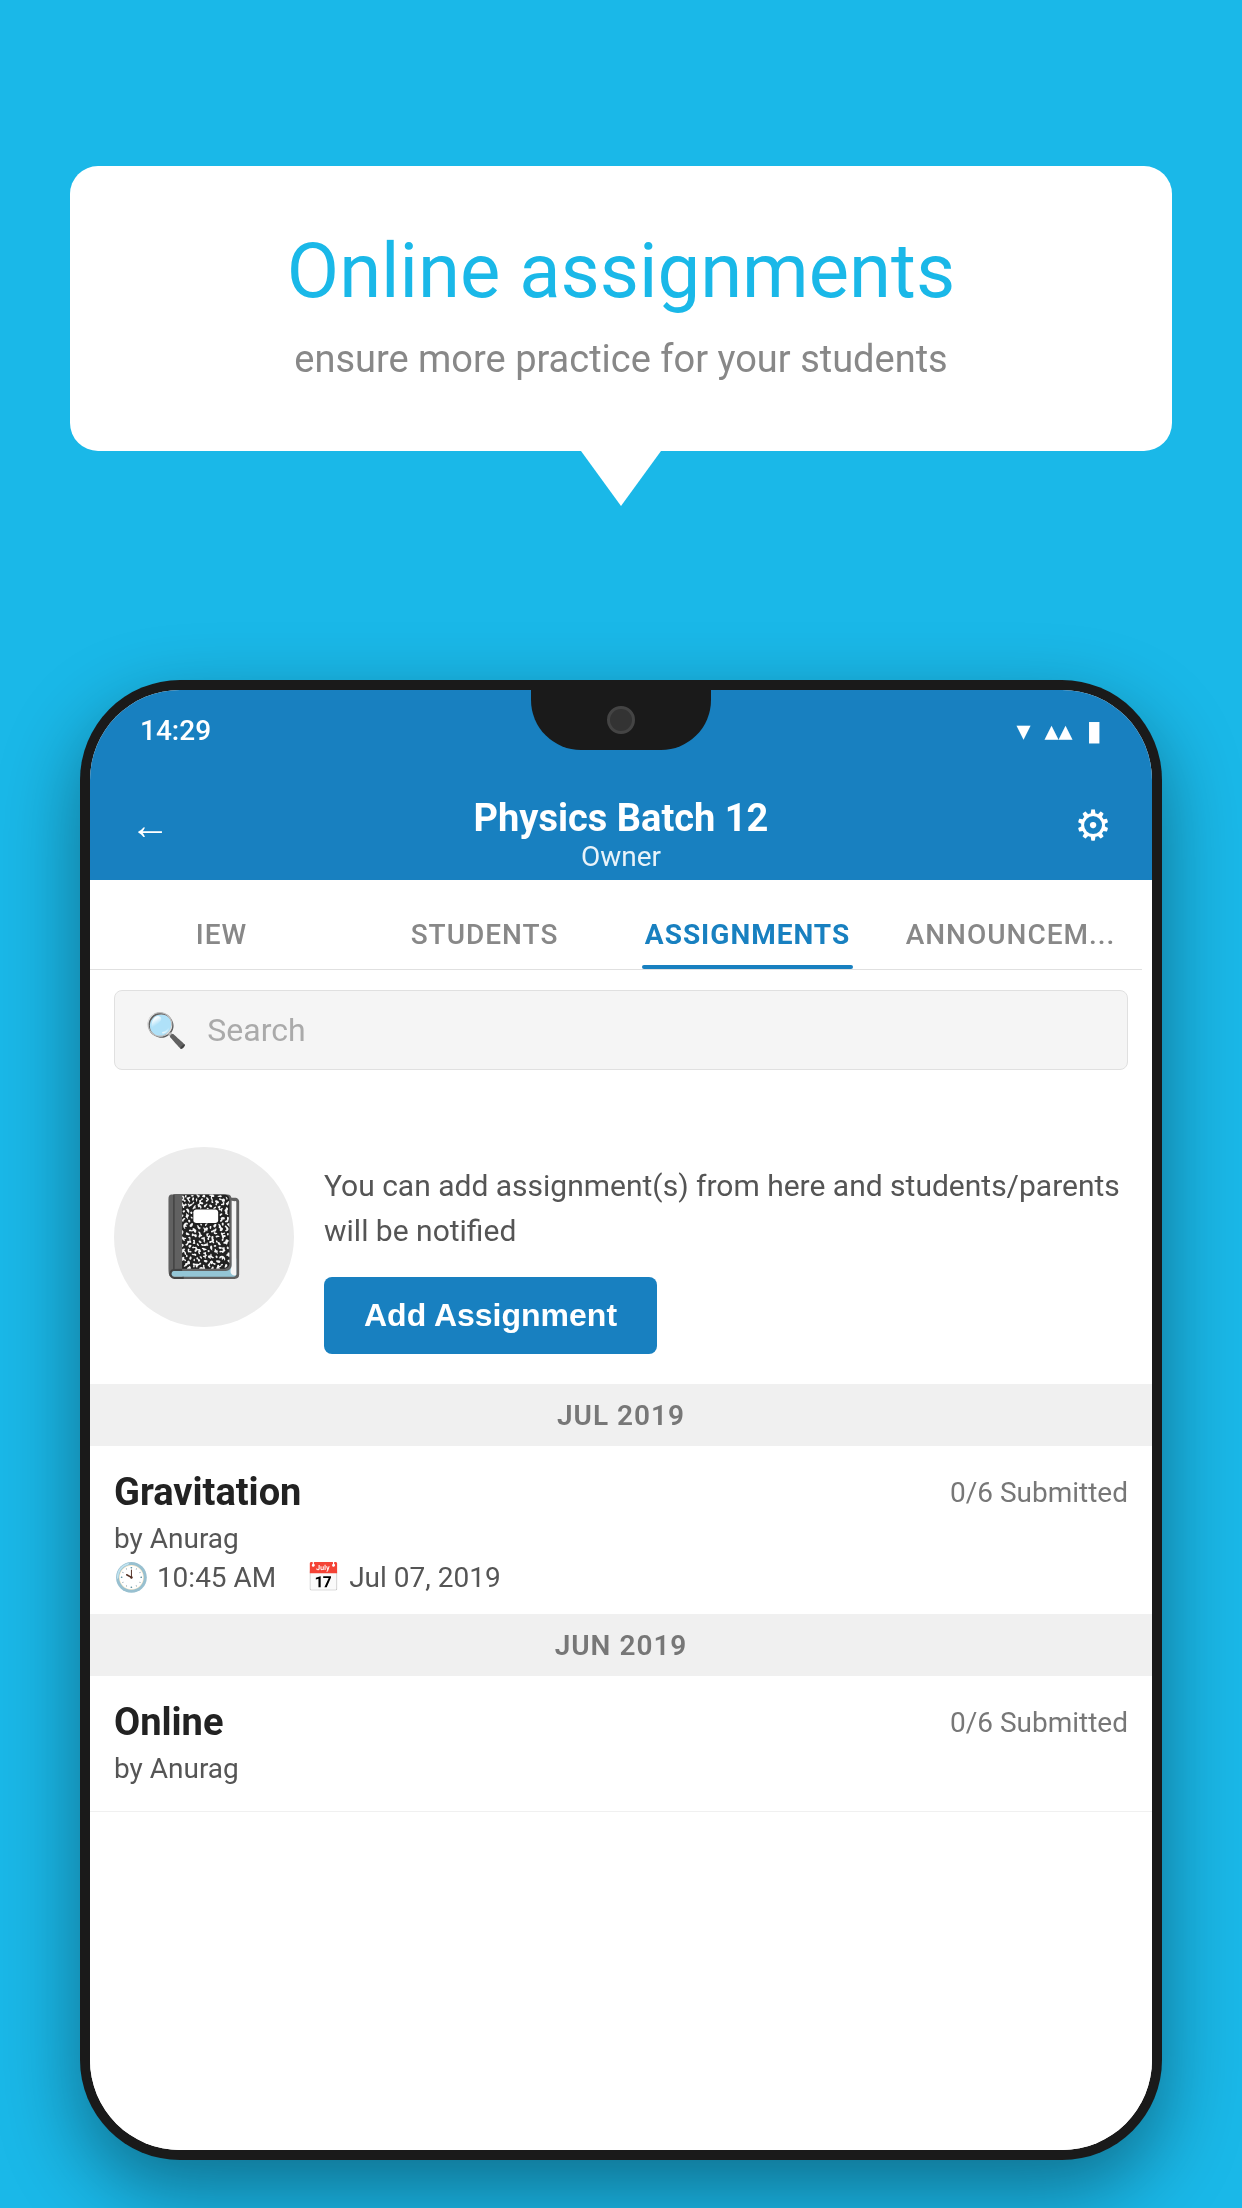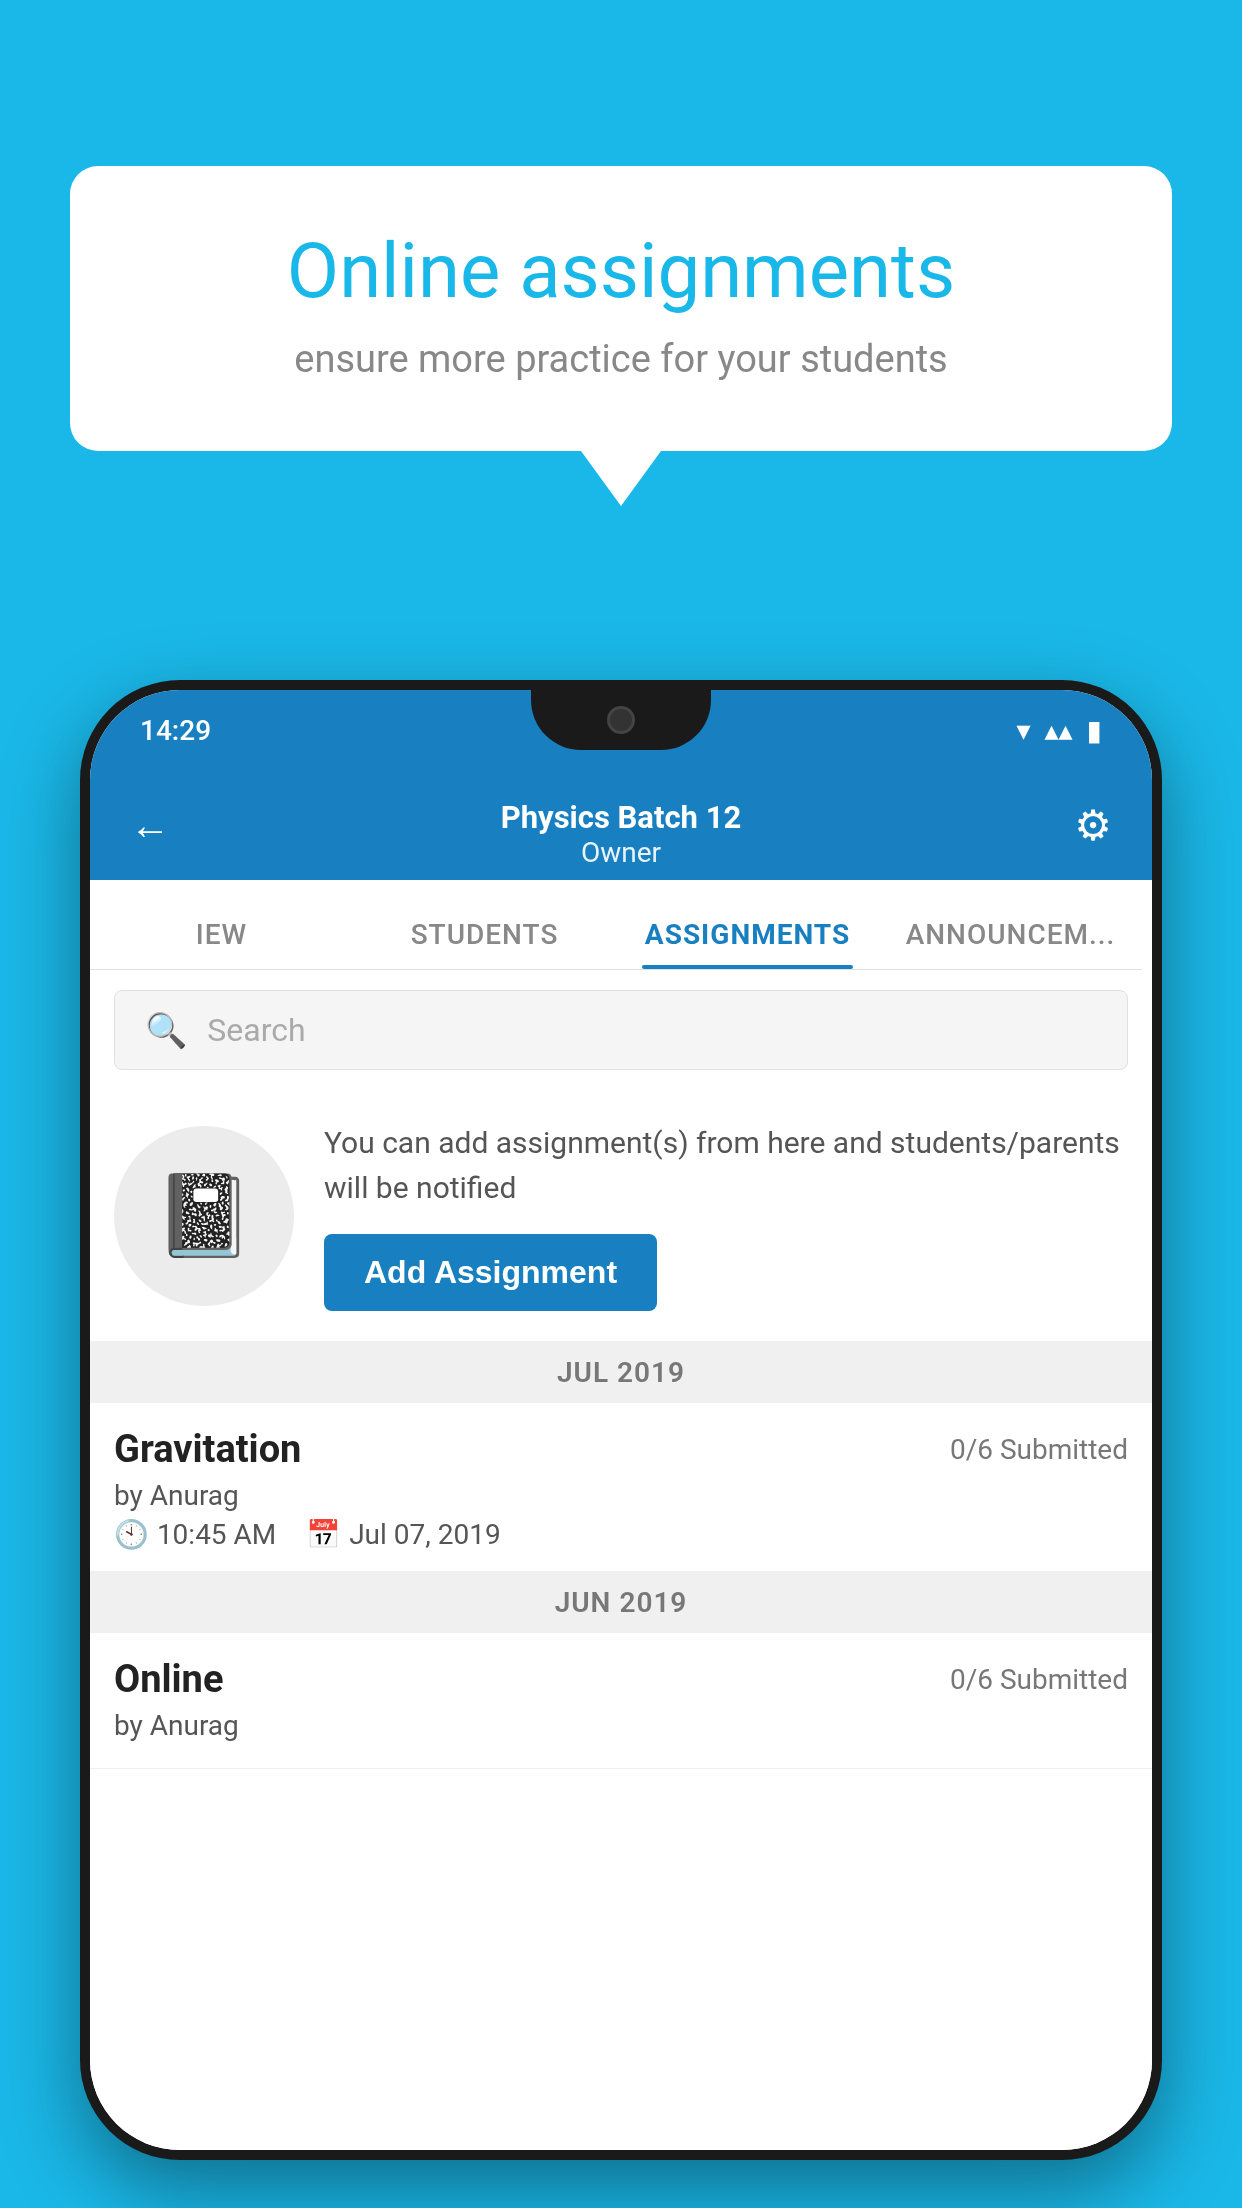--- a/index.html
+++ b/index.html
@@ -153,21 +153,21 @@
       font-size: 40px;
       cursor: pointer;
     }
 
     .header-title-section {
       text-align: center;
     }
 
     .header-title {
       color: white;
-      font-size: 31px;
+      font-size: 38px;
       font-weight: 700;
       margin-top: 18px;
     }
 
     .header-subtitle {
       color: rgba(255,255,255,0.9);
       font-size: 28px;
     }
 
     .header-settings {
@@ -275,20 +275,21 @@
       justify-content: center;
       flex-shrink: 0;
     }
 
     .assignment-icon-inner {
       font-size: 80px;
     }
 
     .add-assignment-info {
       flex: 1;
+      margin-top: 43px;
     }
 
     .add-assignment-description {
       font-size: 30px;
       color: #555;
       line-height: 1.5;
       margin-bottom: 24px;
     }
 
     .add-assignment-btn {

